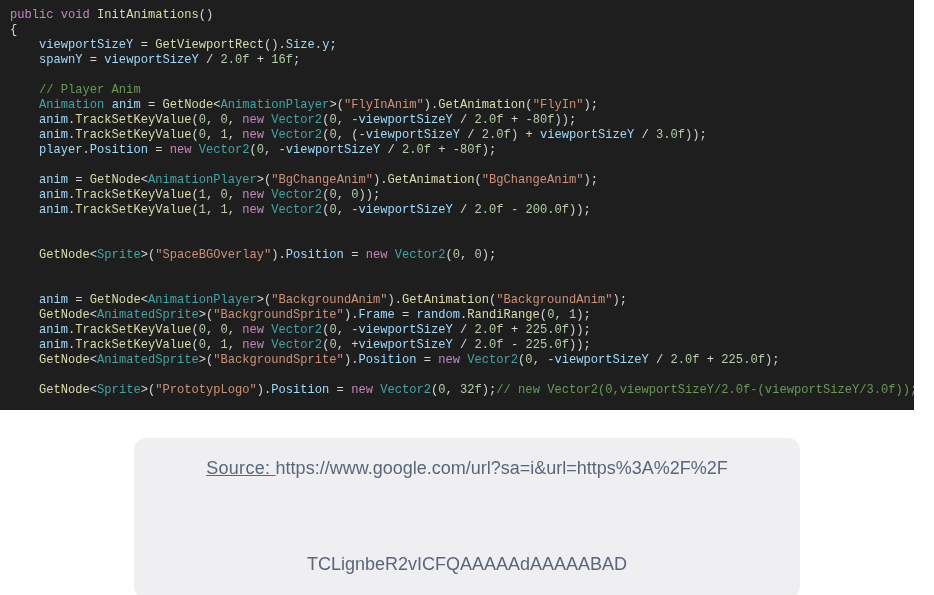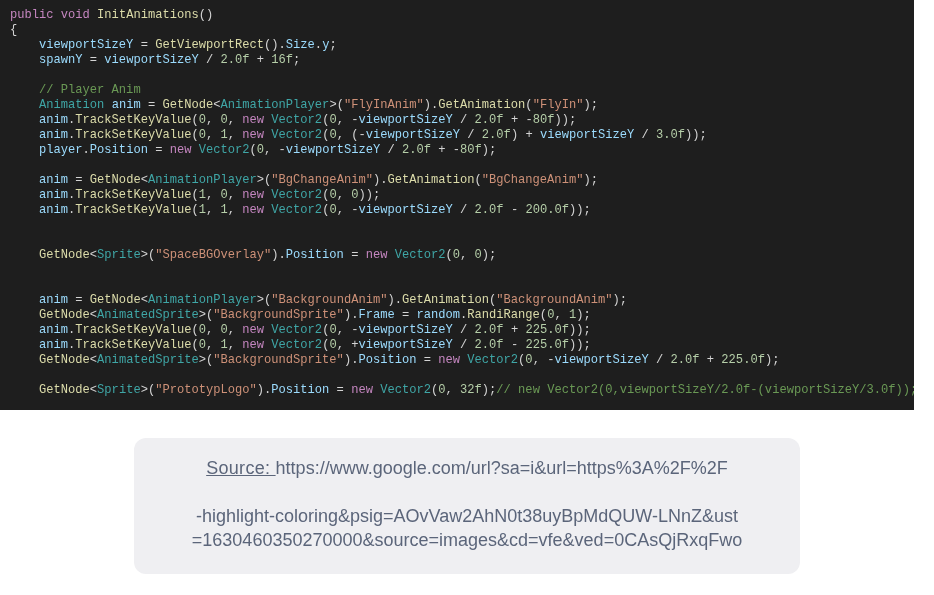--- a/index.html
+++ b/index.html
@@ -74,15 +74,16 @@
     <span class="tok-fn">GetNode</span><span class="tok-pun">&lt;</span><span class="tok-type">AnimatedSprite</span><span class="tok-pun">&gt;(</span><span class="tok-str">"BackgroundSprite"</span><span class="tok-pun">).</span><span class="tok-var">Position</span><span class="tok-pun"> = </span><span class="tok-kw">new</span><span class="tok-pun"> </span><span class="tok-type">Vector2</span><span class="tok-pun">(</span><span class="tok-num">0</span><span class="tok-pun">, -</span><span class="tok-var">viewportSizeY</span><span class="tok-pun"> / </span><span class="tok-num">2.0f</span><span class="tok-pun"> + </span><span class="tok-num">225.0f</span><span class="tok-pun">);</span>
     
     <span class="tok-fn">GetNode</span><span class="tok-pun">&lt;</span><span class="tok-type">Sprite</span><span class="tok-pun">&gt;(</span><span class="tok-str">"PrototypLogo"</span><span class="tok-pun">).</span><span class="tok-var">Position</span><span class="tok-pun"> = </span><span class="tok-kw">new</span><span class="tok-pun"> </span><span class="tok-type">Vector2</span><span class="tok-pun">(</span><span class="tok-num">0</span><span class="tok-pun">, </span><span class="tok-num">32f</span><span class="tok-pun">);</span><span class="tok-com">// new Vector2(0,viewportSizeY/2.0f-(viewportSizeY/3.0f));</span>
     
 
 </span></div>
 
 <div class="source-card">
   <span class="src-label">Source:  </span><span>https://www.google.com/url?sa=i&amp;url=https%3A%2F%2F</span><br>
   <br>
-  <span>-highlight-coloring&amp;psig=AOvVaw2AhN0t38uyBpMdQUW-LNnZ&amp;ust</span><br>
-  <span>=1630460350270000&amp;source=images&amp;cd=vfe&amp;ved=0CAsQjRxqFwo</span><br>
+  <br>
+  <br>
+  <span>TCLignbeR2vICFQAAAAAdAAAAABAD</span>
 </div>
 
 </body></html>

